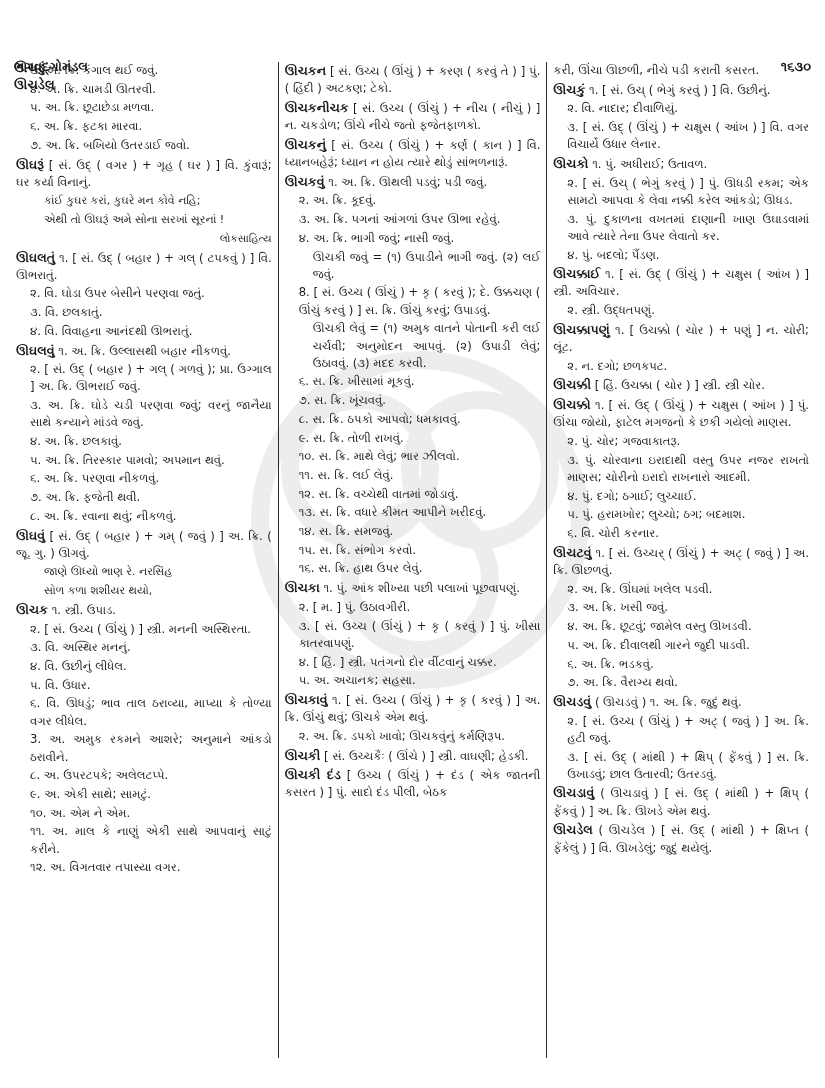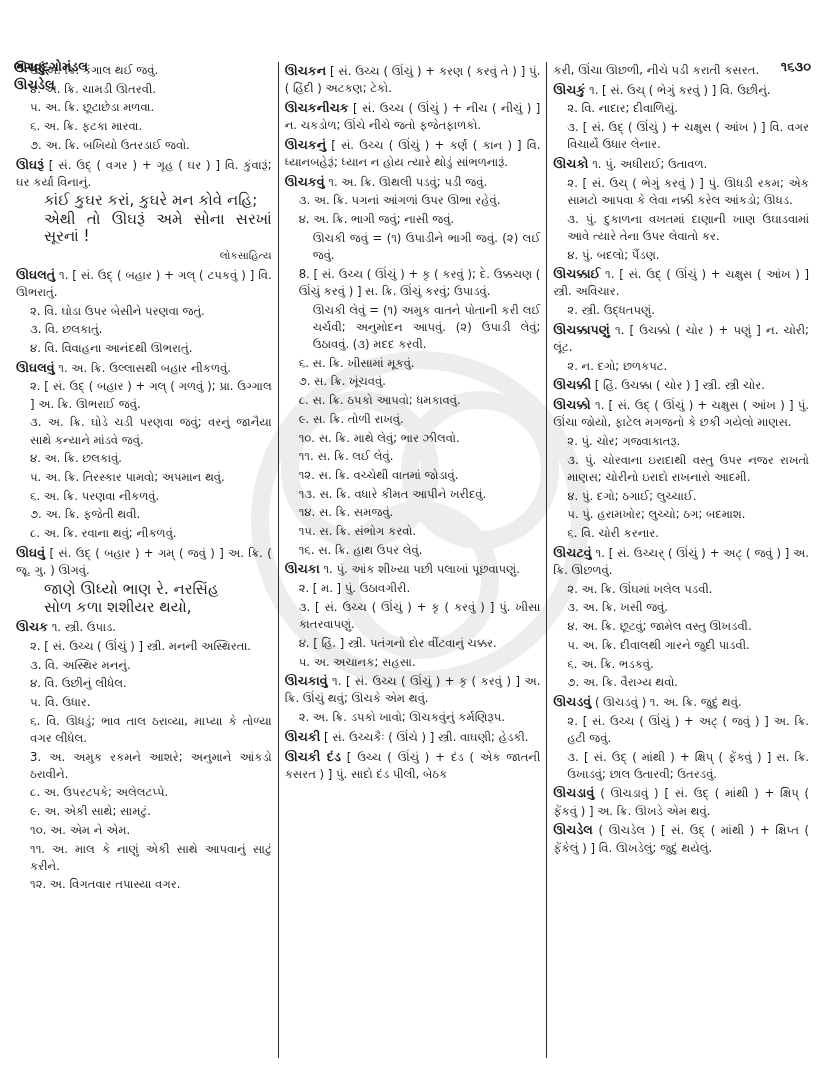--- a/index.html
+++ b/index.html
@@ -12,21 +12,21 @@
   .hdr-right{position:absolute;right:0;top:0;font-weight:bold;font-size:13px;}
   .columns{position:absolute;left:14px;right:10px;top:62px;bottom:30px;display:flex;z-index:1;}
   .col{flex:1;padding:0 6px;font-size:11.6px;line-height:17.2px;overflow:hidden;}
   .col + .col{border-left:1.4px solid #2a2a2a;}
   .col:first-child{padding-left:2px;}
   .entry{margin:0 0 1.5px 0;text-align:justify;}
   .entry.indent{padding-left:14px;}
   .entry.deep{padding-left:28px;}
   .entry.cont{padding-left:0;}
   .hw{font-weight:bold;font-size:12.6px;}
-  .quote{padding-left:28px;font-size:15px;}
+  .quote{padding-left:28px;font-size:11px;}
   .attr{text-align:right;font-size:10.5px;}
 </style>
 </head>
 <body>
 
 <svg class="watermark" viewBox="0 0 380 380">
   <g fill="none" stroke="#ededed" stroke-width="18">
     <circle cx="190" cy="190" r="160"></circle>
     <circle cx="130" cy="140" r="70"></circle>
     <circle cx="250" cy="140" r="70"></circle>
@@ -80,20 +80,21 @@
       <div class="entry indent">૯. અ. એકી સાથે; સામટું.</div>
       <div class="entry indent">૧૦. અ. એમ ને એમ.</div>
       <div class="entry indent">૧૧. અ. માલ કે નાણું એકી સાથે આપવાનું સાટું કરીને.</div>
       <div class="entry indent">૧૨. અ. વિગતવાર તપાસ્યા વગર.</div>
     </div>
   <div class="col">
       <div class="entry"><span class="hw">ઊચકન</span><span> [ સં. ઉચ્ચ ( ઊંચું ) + કરણ ( કરવું તે ) ] પું. ( હિંદી ) અટકણ; ટેકો.</span></div>
       <div class="entry"><span class="hw">ઊચકનીચક</span><span> [ સં. ઉચ્ચ ( ઊંચું ) + નીચ ( નીચું ) ] ન. ચકડોળ; ઊંચે નીચે જતો ફજેતફાળકો.</span></div>
       <div class="entry"><span class="hw">ઊચકનું</span><span> [ સં. ઉચ્ચ ( ઊંચું ) + કર્ણ ( કાન ) ] વિ. ધ્યાનબહેરૂં; ધ્યાન ન હોય ત્યારે થોડું સાંભળનારૂં.</span></div>
       <div class="entry"><span class="hw">ઊચકવું</span><span> ૧. અ. ક્રિ. ઊથલી પડવું; પડી જવું.</span></div>
+      <div class="entry indent">૨. અ. ક્રિ. કૂદવું.</div>
       <div class="entry indent">૩. અ. ક્રિ. પગનાં આંગળાં ઉપર ઊભા રહેવું.</div>
       <div class="entry indent">૪. અ. ક્રિ. ભાગી જવું; નાસી જવું.</div>
       <div class="entry deep">ઊચકી જવું = (૧) ઉપાડીને ભાગી જવું. (૨) લઈ જવું.</div>
       <div class="entry indent">8. [ સં. ઉચ્ચ ( ઊંચું ) + કૃ ( કરવું ); દે. ઉક્કચણ ( ઊંચું કરવું ) ] સ. ક્રિ. ઊંચું કરવું; ઉપાડવું.</div>
       <div class="entry deep">ઊચકી લેવું = (૧) અમુક વાતને પોતાની કરી લઈ ચર્ચવી; અનુમોદન આપવું. (૨) ઉપાડી લેવું; ઉઠાવવું. (૩) મદદ કરવી.</div>
       <div class="entry indent">૬. સ. ક્રિ. ખીસામાં મૂકવું.</div>
       <div class="entry indent">૭. સ. ક્રિ. ખૂંચવવું.</div>
       <div class="entry indent">૮. સ. ક્રિ. ઠપકો આપવો; ધમકાવવું.</div>
       <div class="entry indent">૯. સ. ક્રિ. તોળી રાખવું.</div>
       <div class="entry indent">૧૦. સ. ક્રિ. માથે લેવું; ભાર ઝીલવો.</div>

